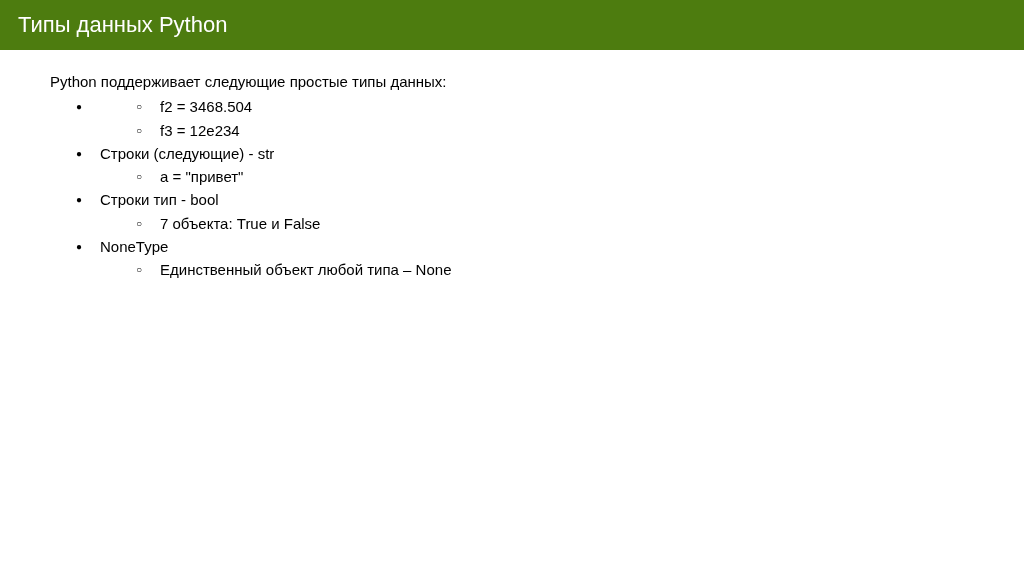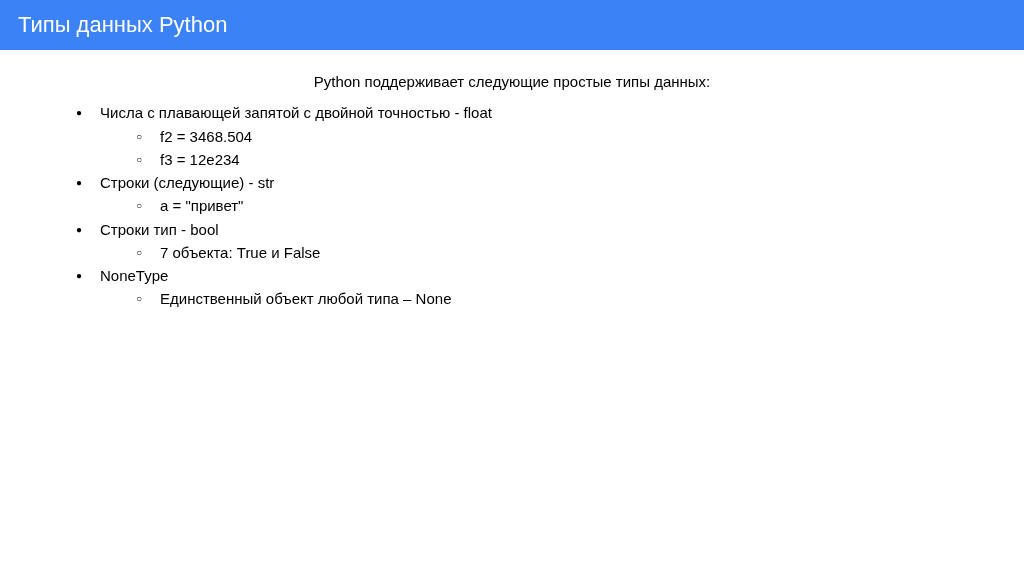--- a/index.html
+++ b/index.html
@@ -8,35 +8,34 @@
       box-sizing: border-box;
     }
     body {
       font-family: Arial, sans-serif;
       background: #ffffff;
       width: 1024px;
       height: 574px;
       overflow: hidden;
     }
     .header {
-      background: #3b82f6;
+      background: #4d7c0f;
       padding: 12px 18px;
       color: #ffffff;
       font-size: 22px;
       font-weight: 400;
     }
     .content {
       padding: 20px 50px 20px 50px;
       font-size: 15px;
       line-height: 1.55;
       color: #000000;
     }
     .intro {
-      margin-bottom: 8px;
-      text-align: center;
+      margin-bottom: 2px;
     }
     ul.level1 {
       list-style: none;
       padding-left: 30px;
     }
     ul.level1 > li {
       position: relative;
       padding-left: 20px;
     }
     ul.level1 > li::before {
@@ -67,21 +66,21 @@
 </head>
 <body>
 
 <div class="header">
   <span>Типы данных Python</span>
 </div>
 
 <div class="content">
   <div class="intro">Python поддерживает следующие простые типы данных:</div>
   <ul class="level1">
-      <li><span>Числа с плавающей запятой с двойной точностью - float</span><ul class="level2">
+      <li><ul class="level2">
           <li>f2 = 3468.504</li>
           <li>f3 = 12e234</li>
         </ul></li>
       <li><span>Строки (следующие) - str</span><ul class="level2">
           <li>a = "привет"</li>
         </ul></li>
       <li><span>Строки тип - bool</span><ul class="level2">
           <li>7 объекта: True и False</li>
         </ul></li>
       <li><span>NoneType</span><ul class="level2">

